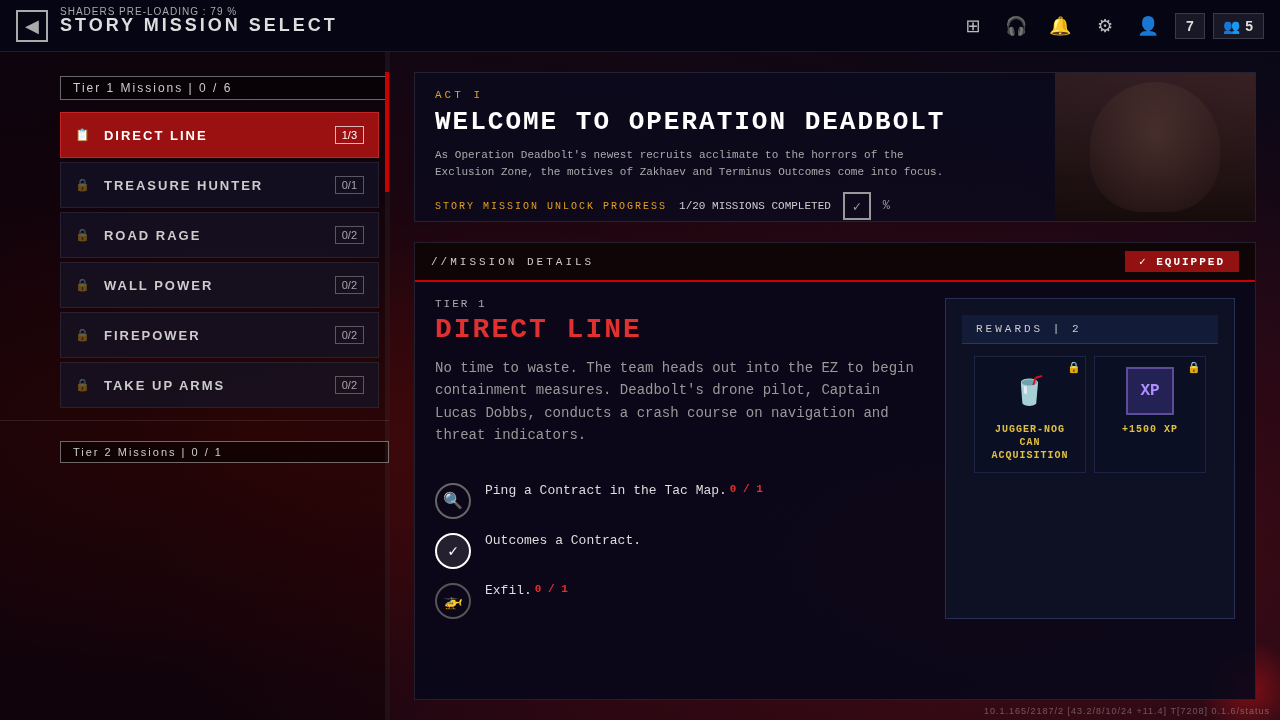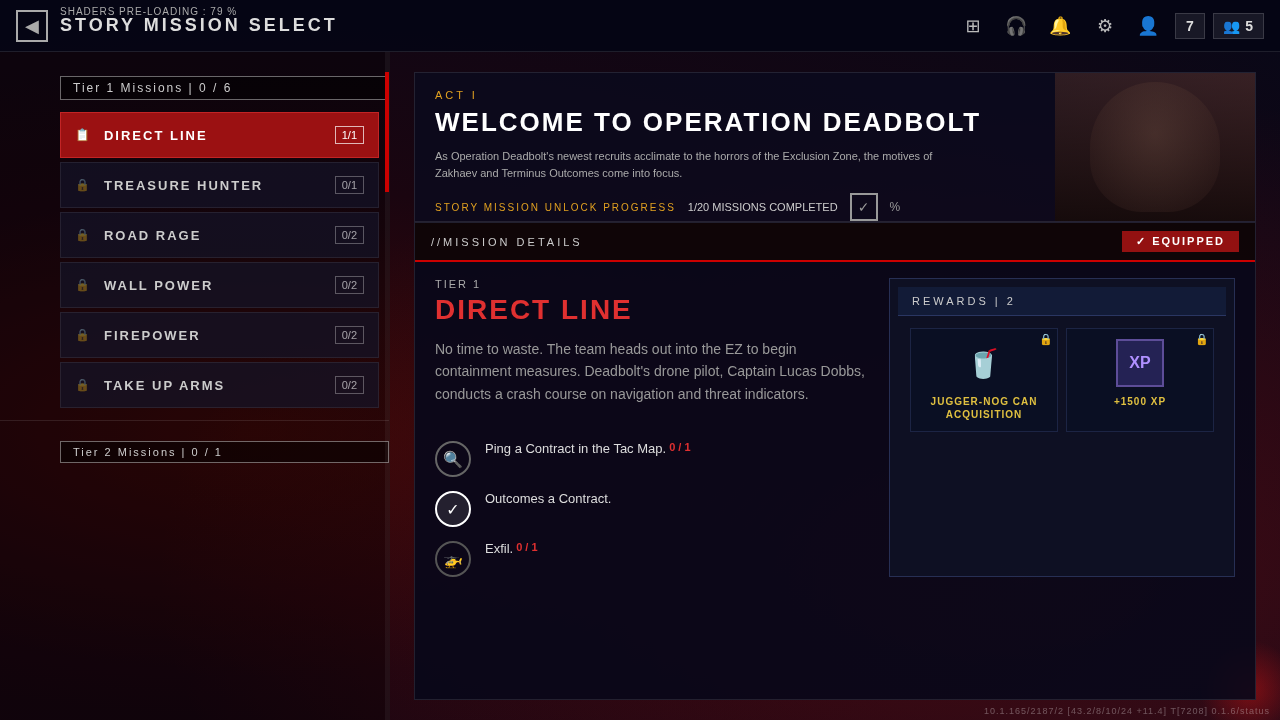--- a/index.html
+++ b/index.html
@@ -200,21 +200,22 @@
       margin-top: 20px;
     }
 
     
     .main-content {
       flex: 1;
       padding: 20px 24px;
       overflow: hidden;
       display: flex;
       flex-direction: column;
-      gap: 0;
+      gap: 20px;
+      font-family: Liberation Mono, monospace;
     }
 
     
     .operation-card {
       background: rgba(10,10,30,0.8);
       border: 1px solid rgba(255,255,255,0.1);
       display: flex;
       height: 150px;
       overflow: hidden;
       position: relative;
@@ -398,24 +399,24 @@
       color: #ddd;
     }
     .obj-progress {
       font-size: 11px;
       font-weight: 700;
       color: #e03030;
     }
 
     
     .rewards-panel {
-      width: 346px;
+      width: 290px;
       background: rgba(15,20,40,0.7);
       border: 1px solid rgba(100,120,200,0.3);
-      padding: 8px;
+      padding: 16px;
     }
     .rewards-header {
       padding: 8px 14px;
       background: rgba(20,30,60,0.8);
       border-bottom: 1px solid rgba(100,120,200,0.3);
       font-size: 11px;
       letter-spacing: 3px;
       color: #ccc;
       text-transform: uppercase;
     }
@@ -522,21 +523,21 @@
 
 <div class="main-layout">
 
   <div class="sidebar" style="position:relative">
     <div class="tier-label">Tier 1 Missions | 0 / 6</div>
     <div class="mission-list">
 
     <div class="mission-item active">
     <span class="lock-icon">📋</span>
     <span class="mission-name">DIRECT LINE</span>
-    <span class="mission-progress">1/1</span>
+    <span class="mission-progress">1/3</span>
   </div>
         <div class="mission-item">
     <span class="lock-icon">🔒</span>
     <span class="mission-name">TREASURE HUNTER</span>
     <span class="mission-progress">0/1</span>
   </div>
         <div class="mission-item">
     <span class="lock-icon">🔒</span>
     <span class="mission-name">ROAD RAGE</span>
     <span class="mission-progress">0/2</span>

